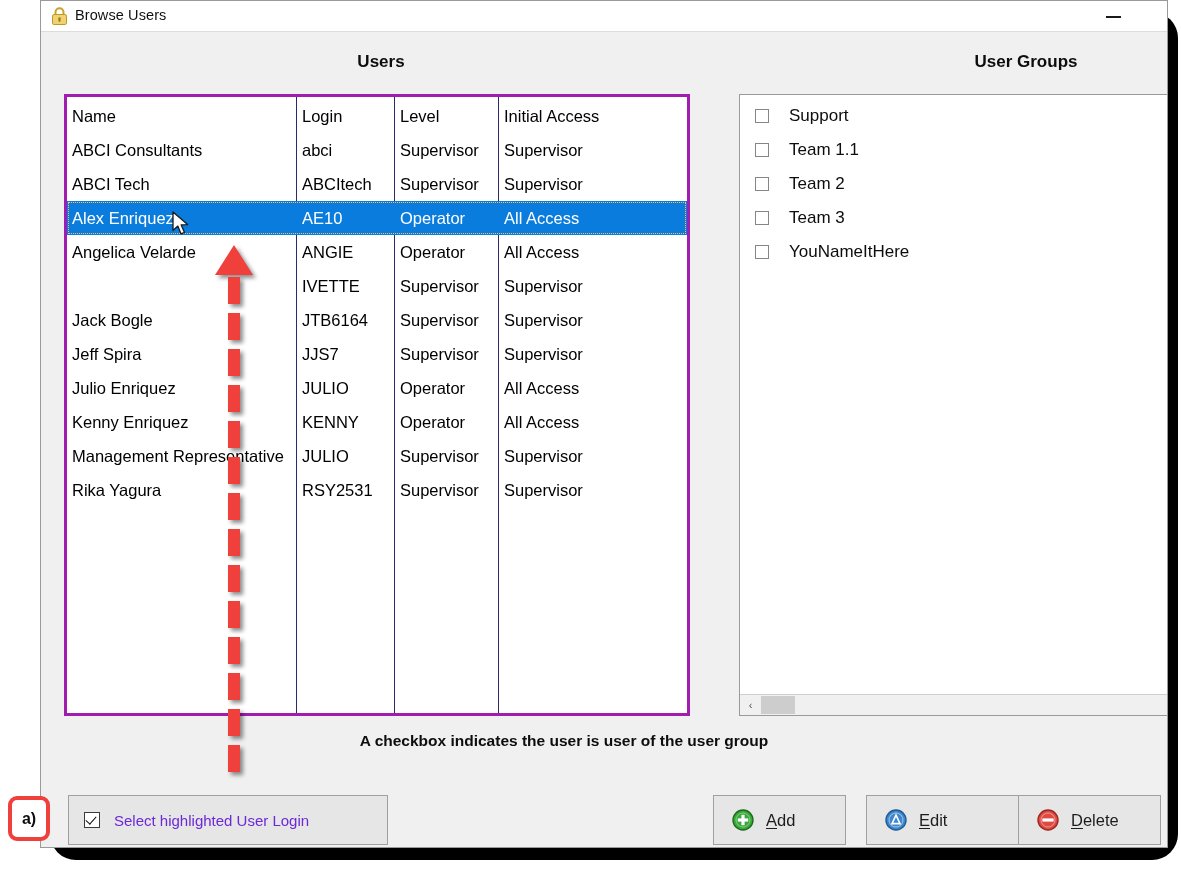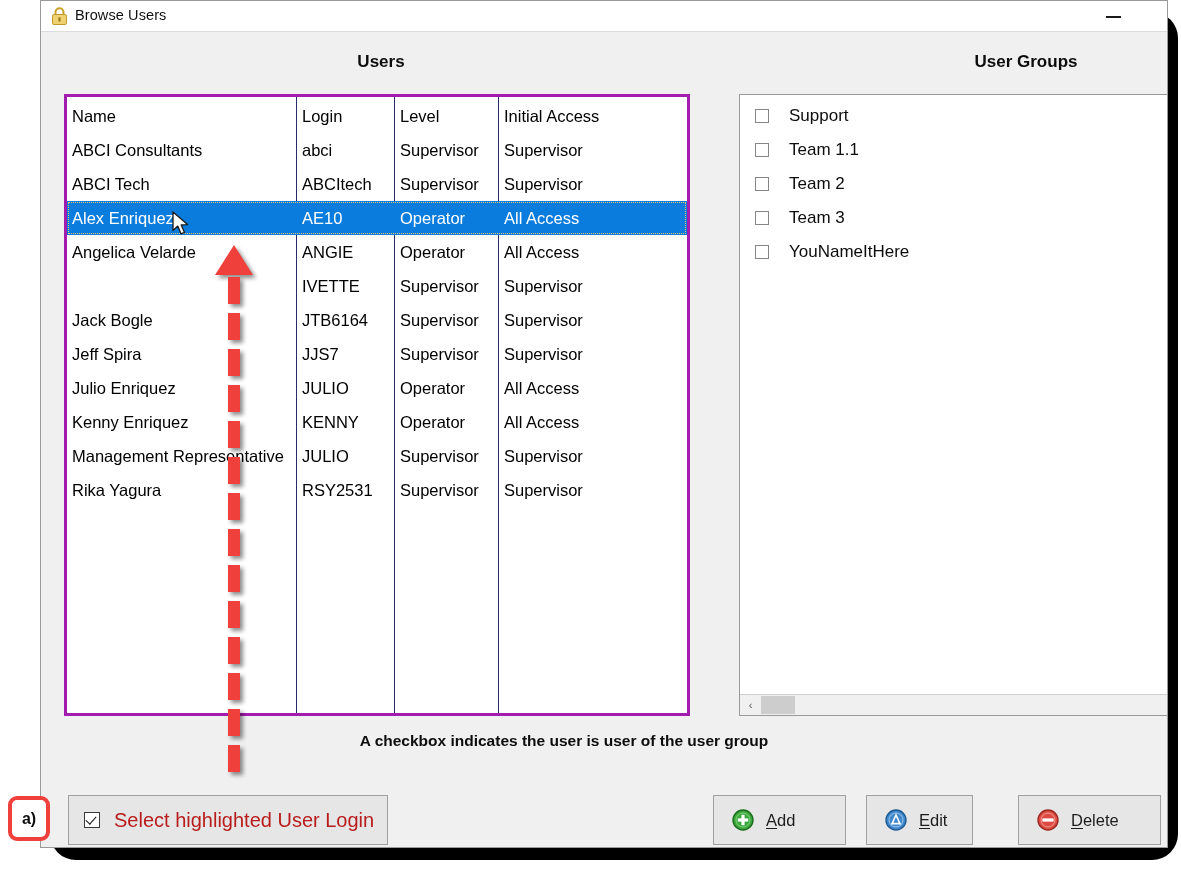--- a/index.html
+++ b/index.html
@@ -164,41 +164,41 @@
   .btn {
     position: absolute;
     background: #e6e6e6;
     border: 1px solid #a0a0a0;
     box-sizing: border-box;
     display: flex; align-items: center;
     cursor: default;
   }
   #btn-select { left: 27px;  top: 763px; width: 320px; height: 50px; }
   #btn-add    { left: 672px; top: 763px; width: 133px; height: 50px; }
-  #btn-edit   { left: 825px; top: 763px; width: 107px; height: 50px; }
+  #btn-edit   { left: 825px; top: 763px; width: 153px; height: 50px; }
   #btn-delete { left: 977px; top: 763px; width: 143px; height: 50px; }
 
   .chk-box {
     width: 14px; height: 14px;
     border: 1px solid #3a3a3a;
     background: #ffffff;
     margin-left: 15px;
     position: relative;
     flex: 0 0 auto;
   }
   .chk-box::after {
     content: "";
     position: absolute; left: 3px; top: 1px;
     width: 5px; height: 9px;
     border: solid #111111;
     border-width: 0 1.6px 1.6px 0;
     transform: rotate(42deg);
   }
   .btn-label {
-    font-size: 20px; color: #b91c1c;
+    font-size: 15px; color: #6d28d9;
     margin-left: 14px; white-space: nowrap;
   }
   .btn-ico { margin-left: 18px; flex: 0 0 auto; display: block; }
   .btn-text {
     font-size: 16.5px; color: #1d1d1d;
     margin-left: 12px; white-space: nowrap;
   }
   .btn-text u { text-underline-offset: 2px; }
 
   

